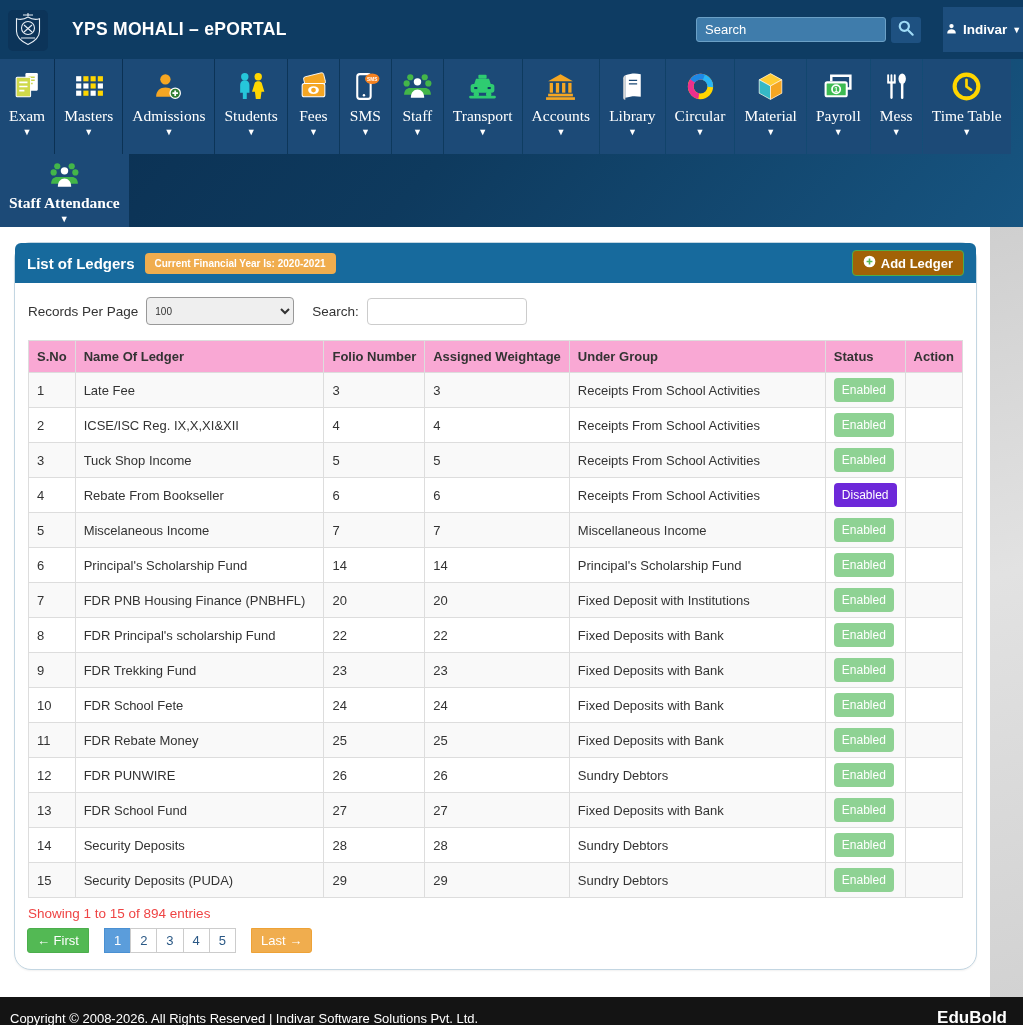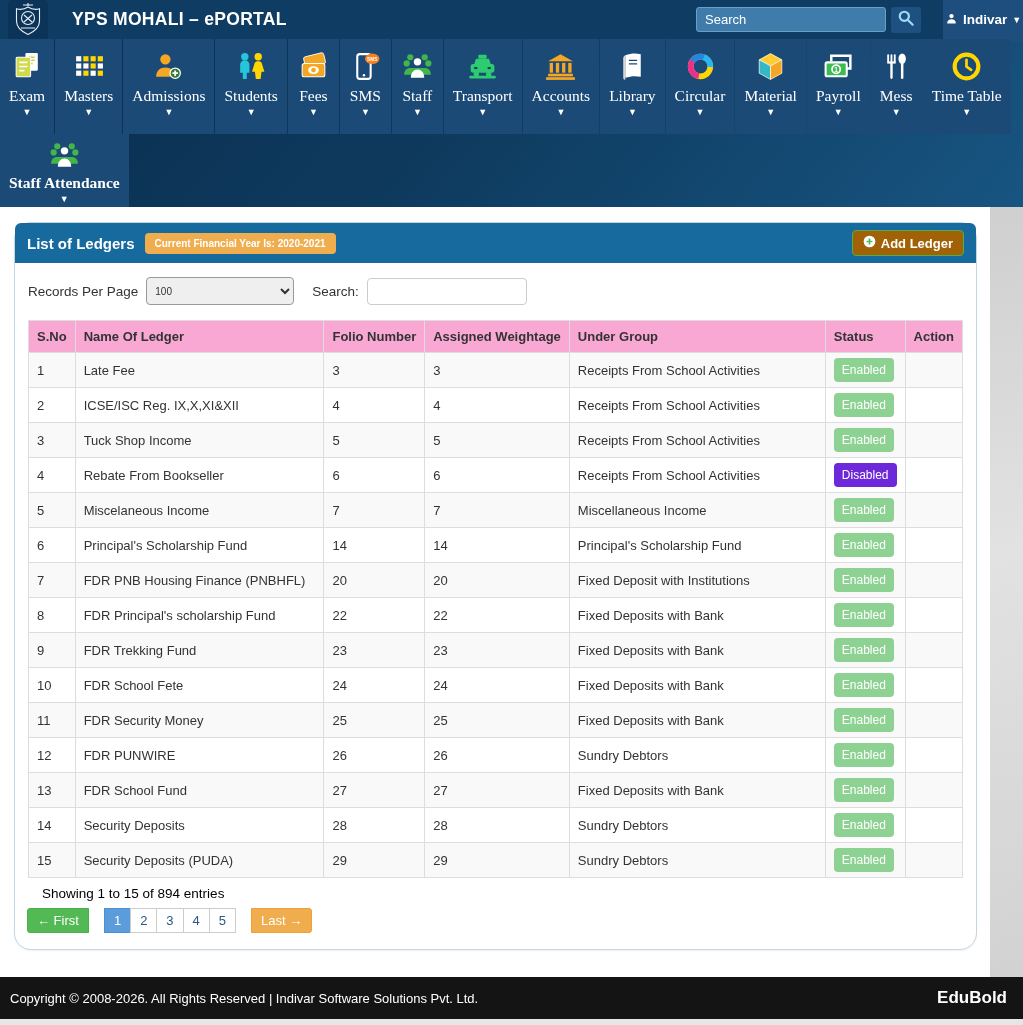--- a/index.html
+++ b/index.html
@@ -1,20 +1,20 @@
 <!DOCTYPE html>
 <html><head>
 <meta charset="utf-8">
 <style>
   * { margin:0; padding:0; box-sizing:border-box; }
   html,body { width:1023px; height:1025px; overflow:hidden; background:#e6e6e6;
               font-family:"Liberation Sans", sans-serif; }
 
   
-  .topbar { height:39px; background:#0e3c63; display:flex; align-items:center; }
+  .topbar { height:59px; background:#0e3c63; display:flex; align-items:center; }
   .logo { width:40px; height:41px; margin:2px 0 0 8px; flex:0 0 auto; }
   .app-title { color:#fff; font-weight:bold; font-size:17.5px; margin-left:24px; letter-spacing:.3px; }
   .search-wrap { margin-left:auto; display:flex; align-items:center; }
   .topbar-search { width:190px; height:25px; background:#3f7cab; border:1px solid #6ba0c6;
                    border-radius:3px; color:#fff; padding:0 8px; font-size:13px; outline:none; }
   .topbar-search::placeholder { color:#fff; opacity:1; }
   .search-btn { width:30px; height:26px; margin-left:5px; background:#1e5181; border:none;
                 border-radius:3px; display:flex; align-items:center; justify-content:center; cursor:pointer; }
   .user-box { width:80px; height:45px; background:#1d4e7d; margin-left:22px; display:flex;
               align-items:center; justify-content:center; gap:5px; color:#fff;
@@ -67,21 +67,21 @@
   tbody tr:nth-child(odd) { background:#f9f9f9; }
   col.c-sno { width:34px; }  col.c-folio { width:86px; } col.c-weight { width:130px; }
   col.c-group { width:256px; } col.c-status { width:64px; } col.c-action { width:45px; }
   td.status-cell { padding:5px 8px; }
 
   .badge { display:inline-block; min-width:50px; text-align:center; padding:5px 8px;
            border-radius:4px; color:#fff; font-size:12px; }
   .badge-enabled { background:#8ed293; }
   .badge-disabled { background:#6d28d9; }
 
-  .showing { font-size:13.5px; color:#000000; margin:8px 14px 7px; }
+  .showing { font-size:13.5px; color:#ef4444; margin:8px 0 7px; }
   .pagination { display:inline-flex;gap:16px; }
   .page-btn { border:1px solid #ccc; margin-left:-1px; padding:3px 9px; font-size:13px;
               background:#fff; color:#2a5885; cursor:pointer; line-height:17px; }
   .page-first { background:#53b954; border-color:#4cae4c; color:#fff; border-radius:3px 0 0 3px; }
   .page-active { background:#5b9ddb; border-color:#4a90d2; color:#fff; }
   .page-last { background:#f0ad4e; border-color:#eea236; color:#fff; border-radius:0 3px 3px 0; }
 
   
   .footer { height:42px; background:#141414; display:flex; align-items:center;
             color:#fff; font-size:13px; padding:0 16px 0 10px; }
@@ -495,21 +495,21 @@
                 <td>10</td>
                 <td>FDR School Fete</td>
                 <td>24</td>
                 <td>24</td>
                 <td>Fixed Deposits with Bank</td>
                 <td class="status-cell"><span class="badge badge-enabled">Enabled</span></td>
                 <td></td>
               </tr>
               <tr>
                 <td>11</td>
-                <td>FDR Security Money</td>
+                <td>FDR Rebate Money</td>
                 <td>25</td>
                 <td>25</td>
                 <td>Fixed Deposits with Bank</td>
                 <td class="status-cell"><span class="badge badge-enabled">Enabled</span></td>
                 <td></td>
               </tr>
               <tr>
                 <td>12</td>
                 <td>FDR PUNWIRE</td>
                 <td>26</td>

